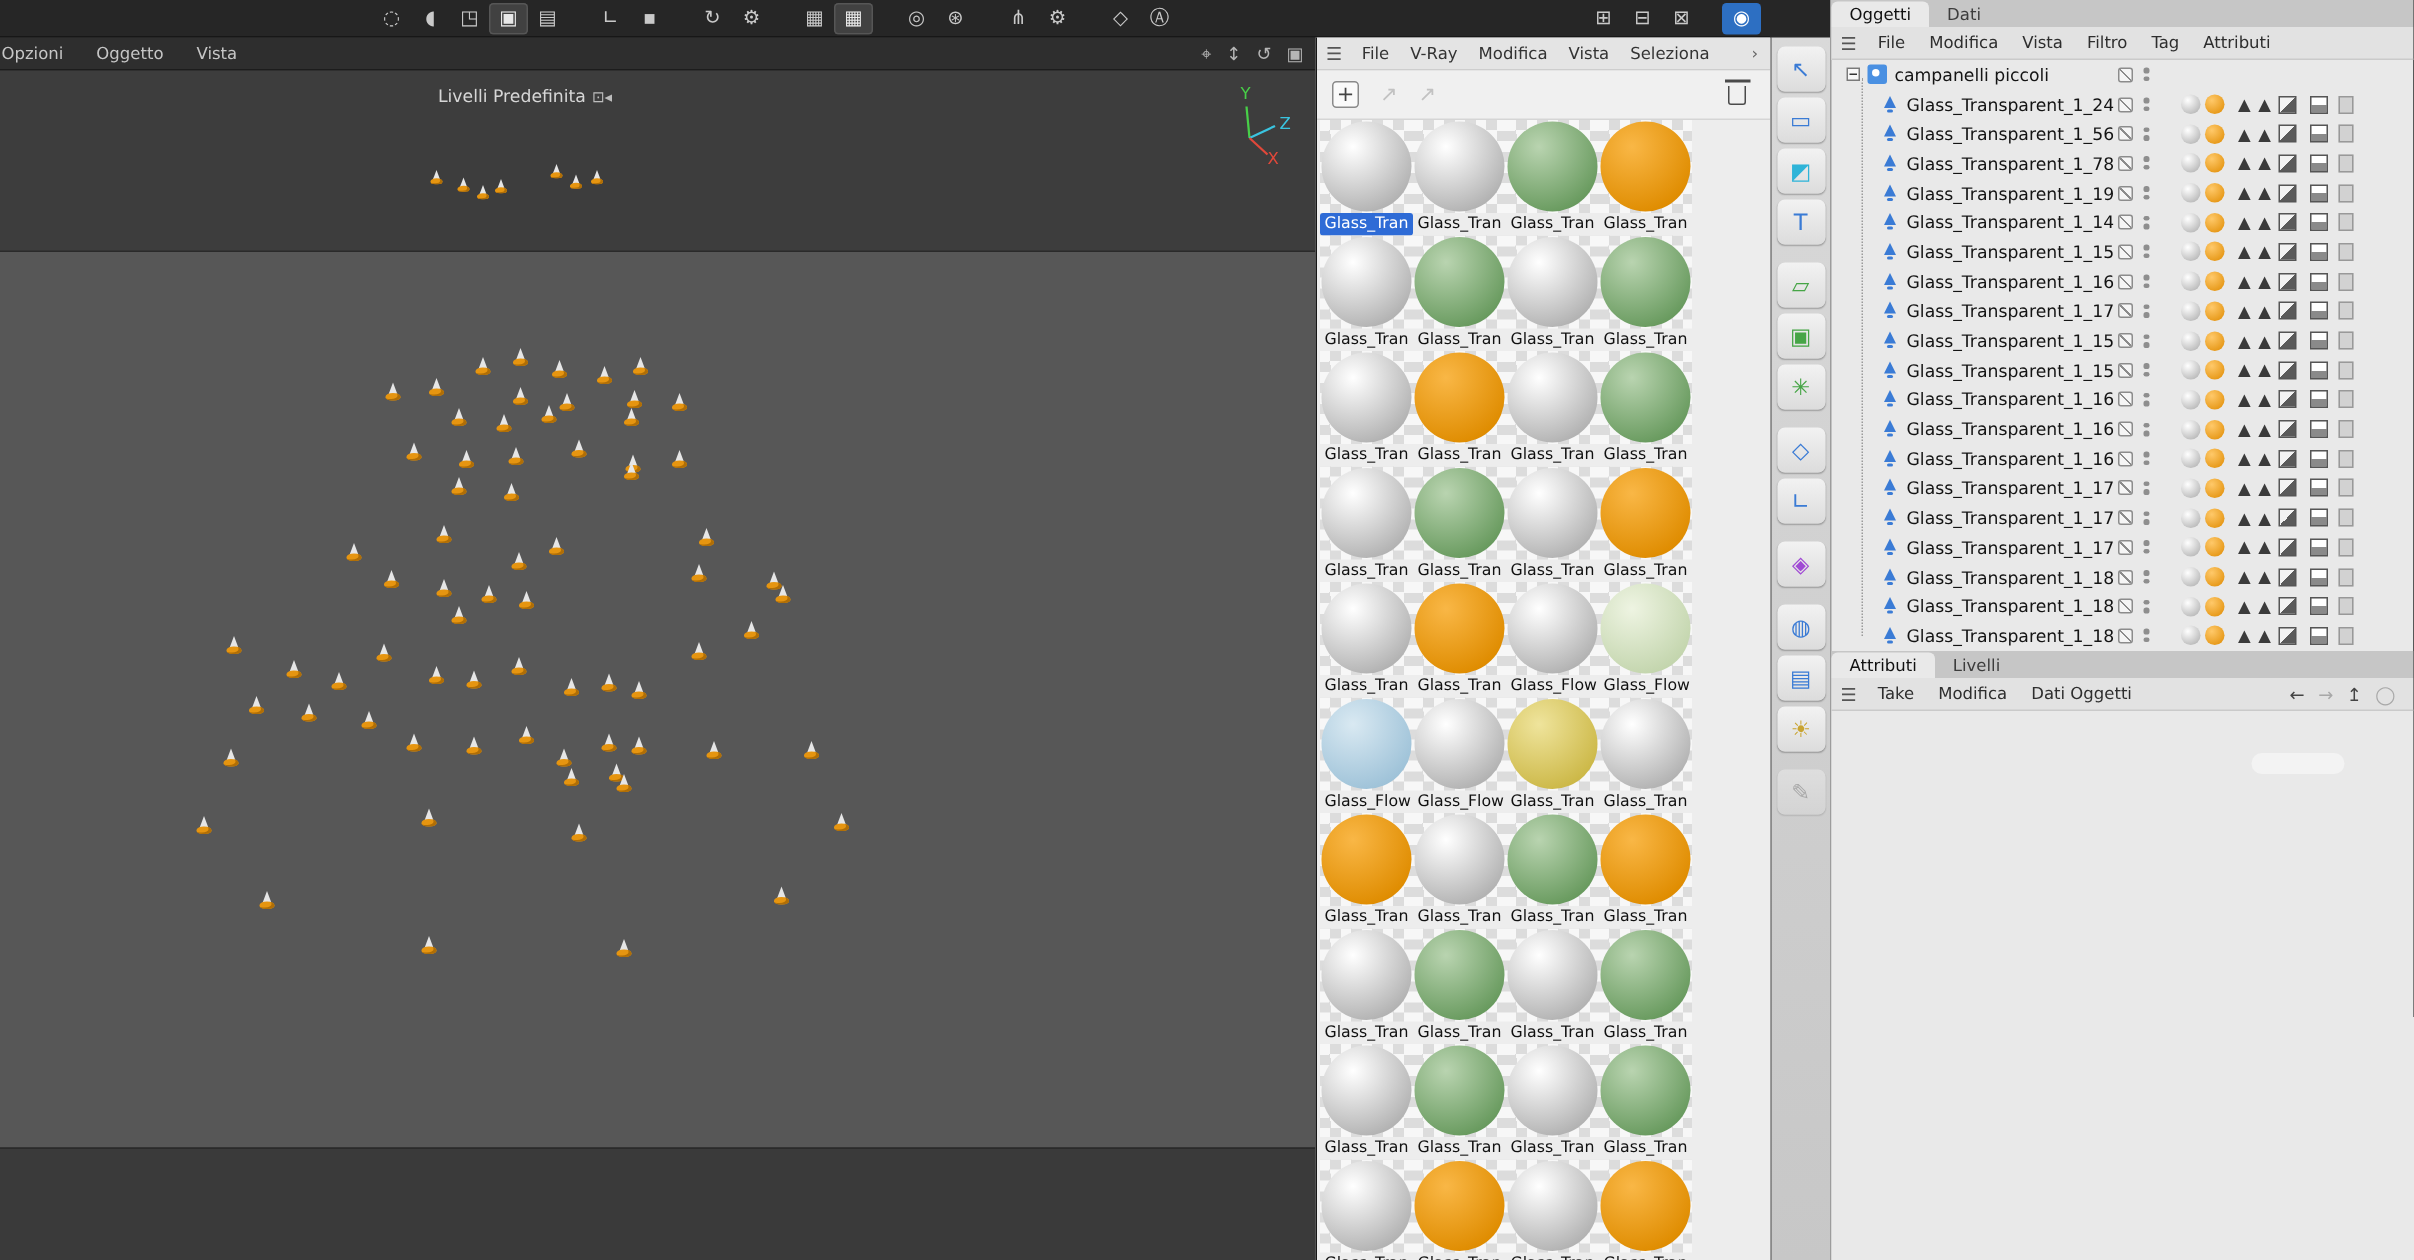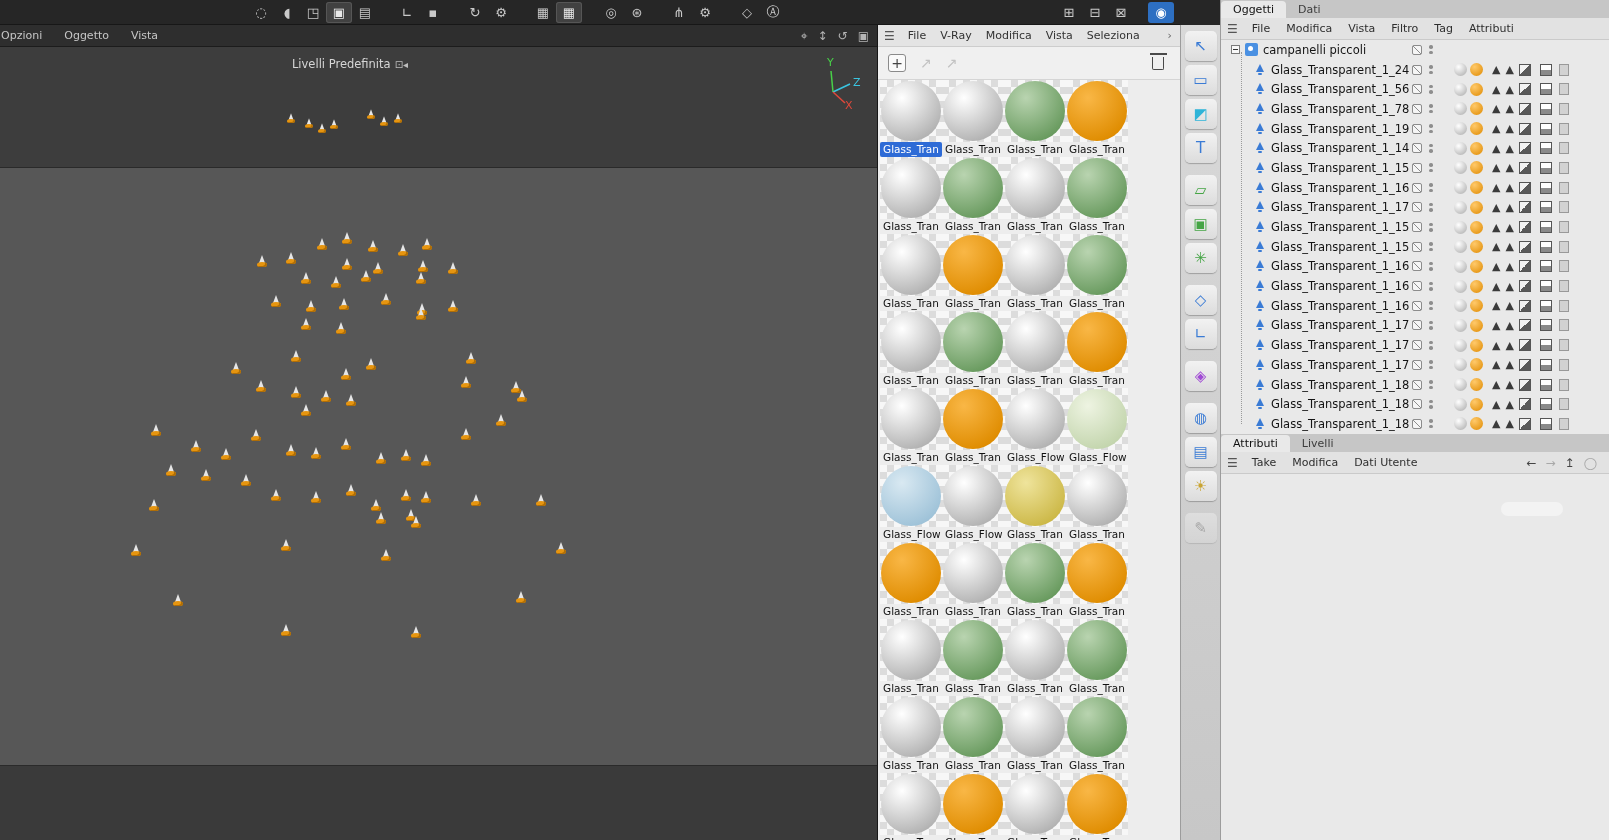--- a/index.html
+++ b/index.html
@@ -1018,21 +1018,21 @@
 
   <div class="tab-row">
     <span class="tab active">Attributi</span>
     <span class="tab">Livelli</span>
   </div>
   <div class="panel-menubar">
     <span class="burger">☰</span>
     <div id="attr-menu" style="display:flex">
         <span class="menu-item">Take</span>
         <span class="menu-item">Modifica</span>
-        <span class="menu-item">Dati Utente</span>
+        <span class="menu-item">Dati Oggetti</span>
       </div>
     <div id="attr-right">
         <span>←</span>
         <span class="dim">→</span>
         <span>↥</span>
         <span class="dim">◯</span>
       </div>
   </div>
   <div id="attr-body">
     <span id="attr-pill"></span>

